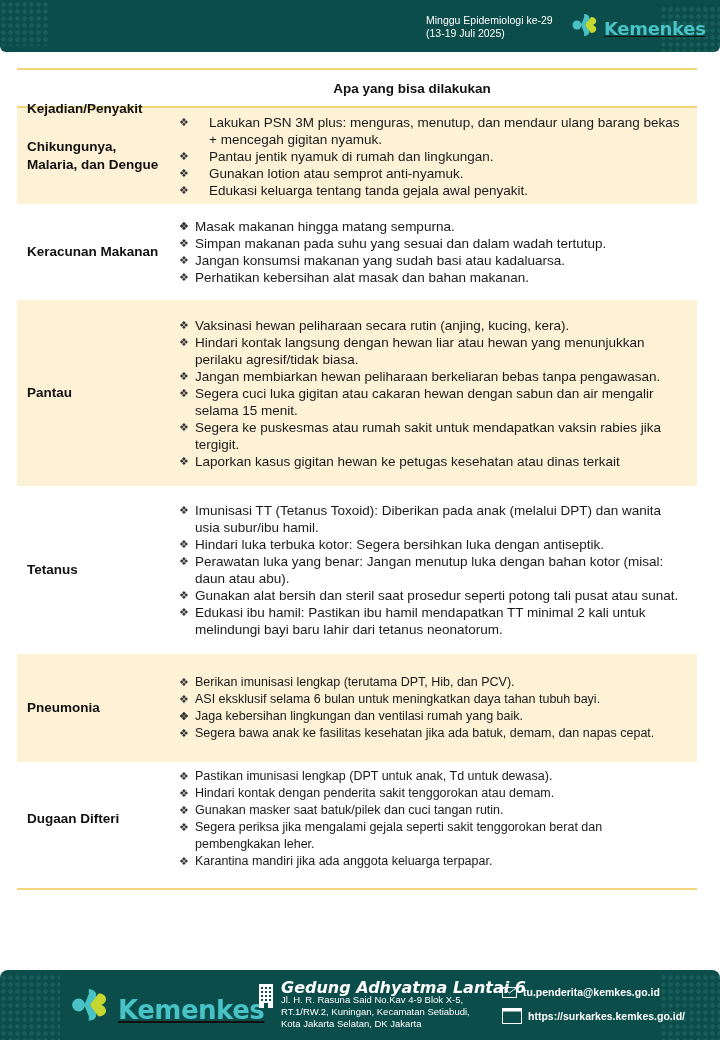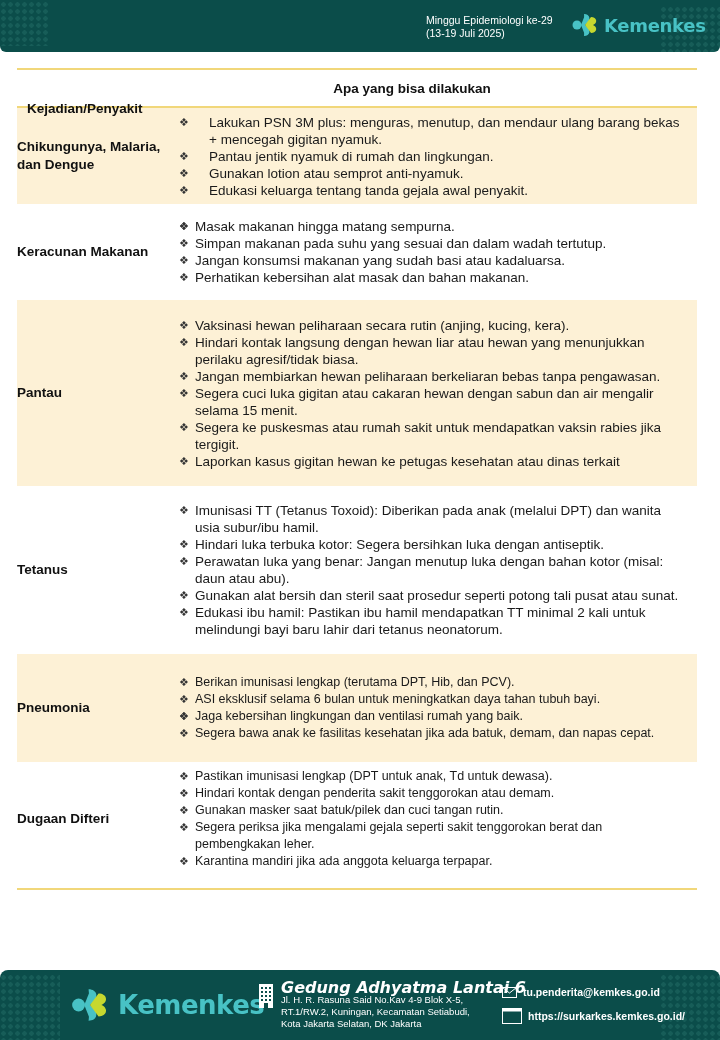--- a/index.html
+++ b/index.html
@@ -24,37 +24,37 @@
     display: flex; align-items: center; padding-left: 14px; margin-top: 45px;
   }
   .title-box span {
     font-family: "DejaVu Sans", sans-serif; font-weight: bold; font-size: 14.5px;
     color: #0b4d4a; letter-spacing: -0.4px;
   }
   .week-info {
     position: absolute; left: 426px; top: 14px; color: #ffffff;
     font-size: 10.5px; line-height: 13px; font-family: "Liberation Sans", sans-serif;
   }
-  .logo { position: absolute; display: flex; align-items: center; }
+  .logo { position: absolute; display: flex; align-items: flex-end; text-decoration: underline; }
   .header .logo { left: 571px; top: 11px; }
   .logo-text {
     font-family: "DejaVu Sans", sans-serif; font-weight: bold; color: #48c2c5;
   }
   .header .logo-text { font-size: 18px; margin-left: 5px; letter-spacing: -0.3px; }
 
   
   .table-wrap { position: absolute; left: 17px; top: 68px; width: 680px; }
   .rule { height: 2px; background: #f1d77a; }
   .thead { display: flex; height: 36px; align-items: center; }
   .thead .c1 { width: 150px; padding-left: 10px; font-weight: bold; font-size: 13.5px; margin-top: 40px; }
   .thead .c2 { flex: 1; text-align: center; font-weight: bold; font-size: 13.5px; padding-right: 40px; }
   .row { display: flex; align-items: center; }
   .row.shade { background: #fdf1d6; }
   .row .c1 {
-    width: 150px; padding-left: 0; font-weight: bold; font-size: 13.5px; line-height: 18px;
+    width: 150px; padding-left: 10px; font-weight: bold; font-size: 13.5px; line-height: 18px;
   }
   .row .c2 { flex: 1; padding: 5px 8px 5px 12px; }
   .row ul { list-style: none; }
   .row li {
     position: relative; font-size: 13.5px; line-height: 17px; padding-left: 16px; color: #1a1a1a;
   }
   .row li .bullet {
     position: absolute; left: 0; top: 0; font-size: 11px; color: #333;
   }
   .row.wide li { padding-left: 30px; }

